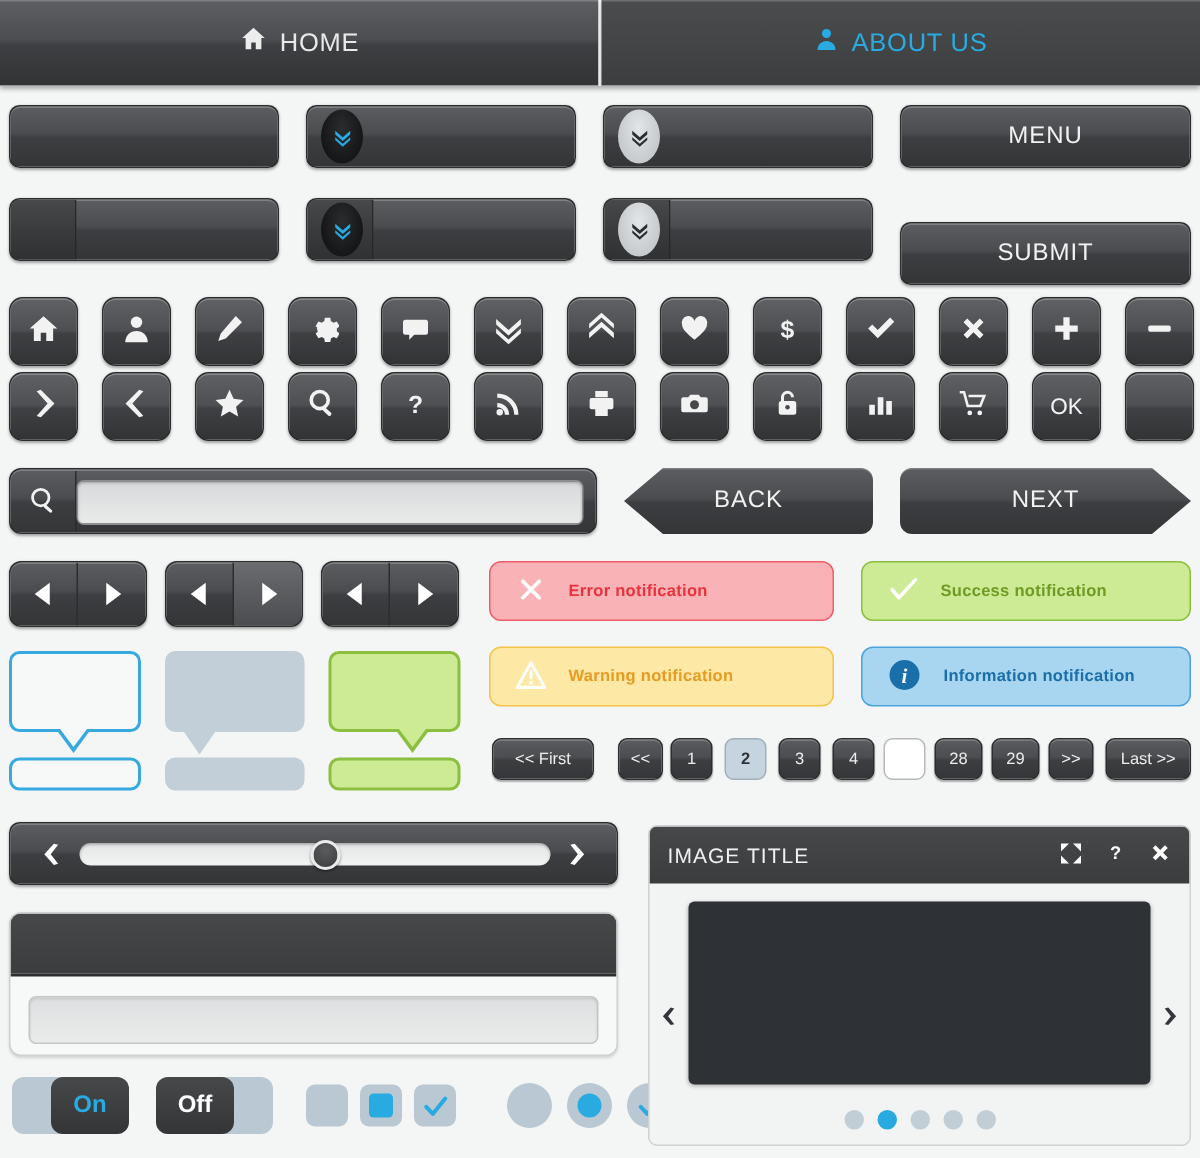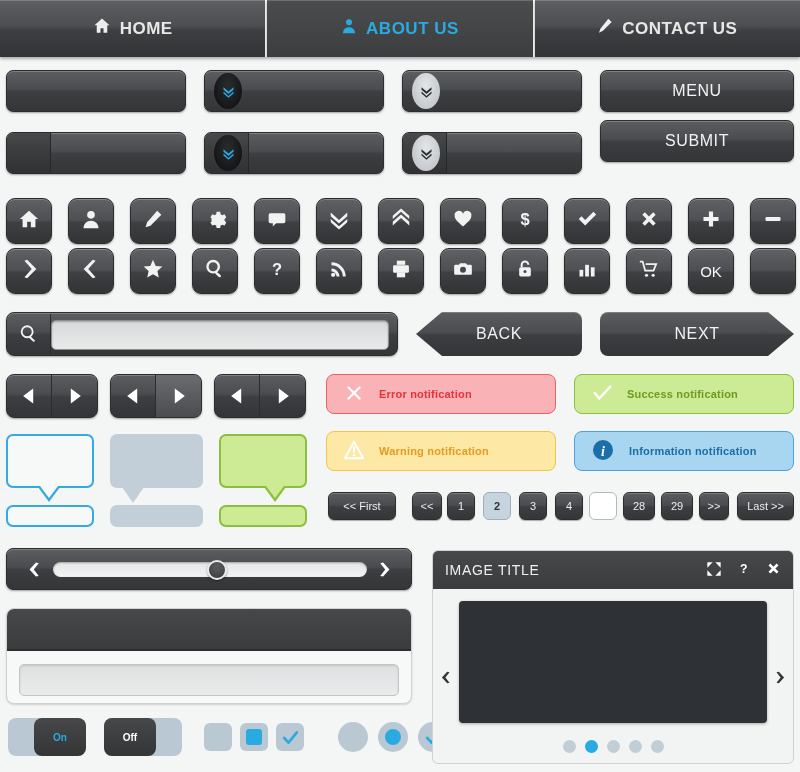--- a/index.html
+++ b/index.html
@@ -21,21 +21,21 @@
   }
   .dk2 {
     background:linear-gradient(180deg,#5f6164 0%,#4d4f52 48%,#3e4043 53%,#313335 100%);
     border:1px solid #2a2c2e;
     color:#f4f4f4;
     box-shadow:inset 0 1px 0 rgba(255,255,255,.25), 0 1px 2px rgba(0,0,0,.35);
   }
   .ctr { display:flex; align-items:center; justify-content:center; }
 
   
-  #nav { left:0; top:0; width:800px; height:57px; display:flex;font-weight:bold; }
+  #nav { left:0; top:0; width:800px; height:57px; display:flex; }
   .navtab {
     flex:1; height:57px; display:flex; align-items:center; justify-content:center;
     gap:9px; font-size:17px; letter-spacing:.5px; color:#e8e8e8;
     background:linear-gradient(180deg,#5d5f62 0%,#4b4d50 46%,#3d3f42 53%,#313335 100%);
     border-right:2px solid #f4f5f5;
     box-shadow:inset 0 1px 0 rgba(255,255,255,.2), 0 2px 3px rgba(0,0,0,.3);
   }
   .navtab:last-child { border-right:none; }
   .navtab.active {
     background:linear-gradient(180deg,#4a4c4e 0%,#434547 50%,#3b3d3f 100%);
@@ -141,21 +141,21 @@
     box-shadow:inset 0 1px 2px rgba(0,0,0,.12);
     font-size:12px; color:#555; line-height:30px; padding:0 8px;
   }
 
   
   .toggle { position:absolute; width:78px; height:38px; border-radius:8px; background:#b9c8d2; display:flex; }
   .toggle .knob {
     width:52px; height:38px; border-radius:8px;
     background:linear-gradient(180deg,#46484a,#333537);
     display:flex; align-items:center; justify-content:center;
-    font-size:10px; font-weight:bold;
+    font-size:16px; font-weight:bold;
   }
   .toggle.on  .knob { margin-left:26px; color:#29abe2; }
   .toggle.off .knob { color:#fff; }
 
   .cbox { position:absolute; width:28px; height:28px; border-radius:6px; background:#b9c8d2; }
   .radio{ position:absolute; width:30px; height:30px; border-radius:50%; background:#b9c8d2; }
 
   
   #viewer {
     left:432px; top:550px; width:362px; height:214px;
@@ -189,26 +189,20 @@
         </svg></span>
     <span>HOME</span>
   </div>
   <div class="navtab active">
     <span><svg width="16" height="18" viewBox="0 0 24 24">
           <circle cx="12" cy="6.5" r="4.5"></circle>
           <path d="M3 23 c0-5.5 4-9 9-9 s9 3.5 9 9 Z"></path>
         </svg></span>
     <span>ABOUT US</span>
   </div>
-  <div class="navtab">
-    <span><svg width="16" height="18" viewBox="0 0 24 24">
-          <path d="M17 1 L22 6 L9 19 L3 22 L5 16 Z"></path>
-        </svg></span>
-    <span>CONTACT US</span>
-  </div>
 </div>
 
 <div class="abs dk wbtn ctr" style="left:6px;top:70px;width:180px;">
   <span></span>
 </div>
 <div class="abs dk wbtn ctr" style="left:204px;top:70px;width:180px;">
   <div class="badge dark">
     <svg width="15" height="15" viewBox="0 0 24 24" fill="#29abe2">
         <path d="M4 5l8 7 8-7v4l-8 7-8-7z"></path>
         <path d="M4 12l8 7 8-7v3l-8 7-8-7z"></path>
@@ -246,21 +240,21 @@
 <div class="abs dk wbtn ctr" style="left:402px;top:132px;width:180px;">
   <div class="splitseg"></div>
   <div class="badge light">
     <svg width="15" height="15" viewBox="0 0 24 24" fill="#2a2c2e">
         <path d="M4 5l8 7 8-7v4l-8 7-8-7z"></path>
         <path d="M4 12l8 7 8-7v3l-8 7-8-7z"></path>
       </svg>
   </div>
   <span></span>
 </div>
-<div class="abs dk wbtn ctr" style="left:600px;top:120px;width:194px;">
+<div class="abs dk wbtn ctr" style="left:600px;top:148px;width:194px;">
   <span>SUBMIT</span>
 </div>
 
 <div class="abs ibtn dk2 ctr" style="left:6px;top:198px;">
   <span><svg width="22" height="22" viewBox="0 0 24 24">
         <path d="M12 3 L22 12 h-3 v9 h-5 v-6 h-4 v6 H5 V12 H2 Z"></path>
       </svg></span>
   </div>
 <div class="abs ibtn dk2 ctr" style="left:68px;top:198px;">
   <span><svg width="20" height="22" viewBox="0 0 24 24">

